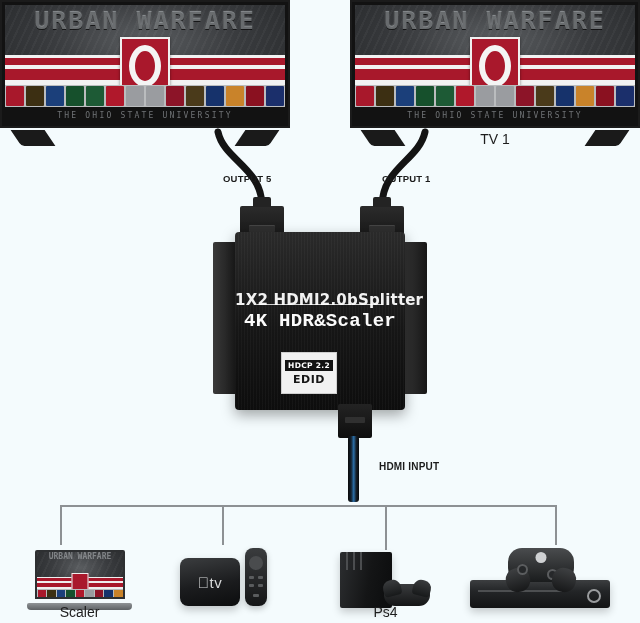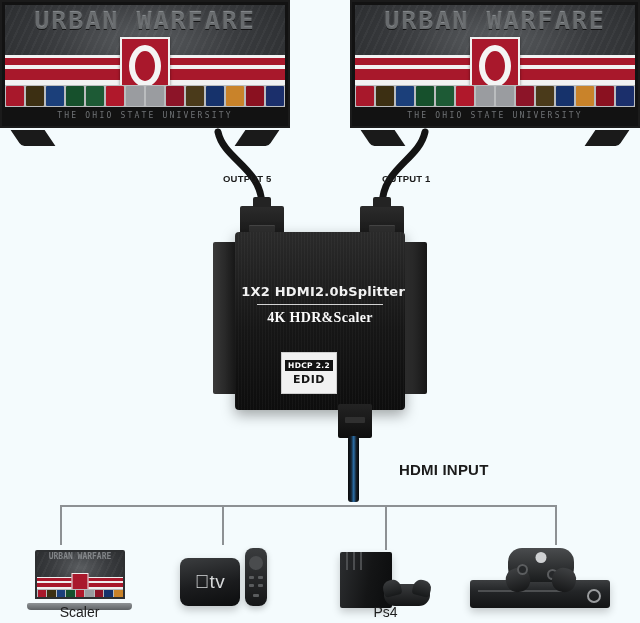--- a/index.html
+++ b/index.html
@@ -77,29 +77,29 @@
   .sp-wing.l{left:0;}
   .sp-wing.r{right:0;}
   .sp-body{
     position:absolute;left:22px;right:22px;top:0;bottom:0;border-radius:4px;
     background:
       repeating-linear-gradient(90deg, rgba(255,255,255,.030) 0 1px, rgba(0,0,0,0) 1px 3px),
       linear-gradient(180deg,#2a2a2a 0%,#161616 55%,#0d0d0d 100%);
     box-shadow:0 5px 14px rgba(0,0,0,.35);
   }
   .sp-title{
-    position:absolute;left:0;right:0;top:52px;text-align:right;
-    color:#f2f2f2;font-weight:bold;font-size:13px;letter-spacing:.2px;
+    position:absolute;left:0;right:0;top:59px;text-align:right;
+    color:#f2f2f2;font-weight:bold;font-size:15px;letter-spacing:.2px;
     font-family:"DejaVu Sans", sans-serif;white-space:nowrap;
   }
   .sp-rule{position:absolute;left:22px;right:22px;top:72px;height:1px;background:rgba(255,255,255,.8);}
   .sp-sub{
     position:absolute;left:0;right:0;top:78px;text-align:center;
-    color:#fbfbfb;font-weight:bold;font-size:14px;letter-spacing:.3px;
-    font-family:Liberation Serif, serif;white-space:nowrap;
+    color:#fbfbfb;font-weight:bold;font-size:19px;letter-spacing:.3px;
+    font-family:Liberation Mono, monospace;white-space:nowrap;
   }
   .badges{position:absolute;left:46px;top:120px;display:flex;gap:5px;}
   .badge{background:#0d0d0d;border:1px solid #cfcfcf;padding:2px 3px;box-sizing:border-box;}
   .b4k{width:52px;height:40px;display:flex;flex-direction:column;align-items:center;}
   .b4k .row1{display:flex;align-items:center;gap:1px;}
   .b4k .k{color:#fff;font-weight:bold;font-size:16px;line-height:15px;font-family:"DejaVu Sans", sans-serif;}
   .b4k .hz{background:#fff;color:#000;font-size:5px;font-weight:bold;padding:1px 2px;line-height:5px;}
   .b4k .rgb{background:#fff;color:#000;font-size:4.6px;font-weight:bold;width:100%;text-align:center;line-height:6px;margin-top:1px;letter-spacing:.2px;}
   .b4k .hdr{color:#fff;font-weight:bold;font-size:11px;line-height:12px;margin-top:1px;font-family:"DejaVu Sans", sans-serif;}
   .bhd{width:54px;height:40px;background:#f1f1f1;border:1px solid #cfcfcf;display:flex;flex-direction:column;align-items:center;justify-content:center;gap:2px;}
@@ -110,42 +110,42 @@
   .hplug{position:absolute;width:44px;height:44px;background:linear-gradient(180deg,#2b2b2b,#101010);border-radius:2px;}
   .hplug:before{content:"";position:absolute;left:13px;top:-9px;width:18px;height:10px;background:#232323;border-radius:2px 2px 0 0;}
   .hplug i{position:absolute;left:9px;top:19px;width:26px;height:7px;border-radius:1px;background:#2f2f2f;
     box-shadow:inset 0 1px 0 rgba(255,255,255,.10);}
   .out-label{position:absolute;font-size:9.5px;font-weight:bold;color:#1b1b1b;letter-spacing:.2px;white-space:nowrap;}
 
   .inplug{position:absolute;left:338px;top:404px;width:34px;height:34px;background:linear-gradient(180deg,#232323,#0e0e0e);border-radius:2px;}
   .inplug i{position:absolute;left:7px;top:13px;width:20px;height:6px;background:#303030;border-radius:1px;}
   .incable{position:absolute;left:348px;top:436px;width:11px;height:66px;border-radius:3px;
     background:linear-gradient(90deg,#0b0b0b 0%,#14202c 28%,#2b6fa8 52%,#16202a 74%,#080808 100%);}
-  .in-label{position:absolute;left:379px;top:461px;font-size:15px;font-weight:bold;color:#1b1b1b;letter-spacing:.2px;margin-left:20px;}
+  .in-label{position:absolute;left:379px;top:461px;font-size:10px;font-weight:bold;color:#1b1b1b;letter-spacing:.2px;}
 
   
   .bus{position:absolute;left:60px;top:505px;width:496px;height:1.5px;background:#8d9194;}
   .drop{position:absolute;top:505px;width:1.5px;background:#8d9194;}
 
   
   .dev-label{position:absolute;text-align:center;font-size:14px;color:#1d1d1d;}
 
   .laptop{position:absolute;left:27px;top:550px;width:105px;height:60px;}
   .lp-screen{position:absolute;left:8px;top:0;width:90px;height:49px;background:#141414;border:2px solid #2d2f31;border-radius:2px 2px 0 0;box-sizing:border-box;overflow:hidden;}
   .lp-base{position:absolute;left:0;bottom:0;width:105px;height:7px;background:linear-gradient(180deg,#8f9396,#5d6164);border-radius:2px 2px 4px 4px;}
   .mini-warfare{position:absolute;top:0;left:0;right:0;text-align:center;font-family:"DejaVu Sans Mono", monospace;font-size:8px;font-weight:bold;color:rgba(175,178,182,.6);white-space:nowrap;}
   .mini-stripes{position:absolute;left:0;right:0;bottom:8px;height:12px;background:#efefef;}
   .mini-stripes i{position:absolute;left:0;right:0;background:#a8182b;}
   .mini-o{position:absolute;left:50%;transform:translateX(-50%);bottom:4px;width:15px;height:18px;background:#a9182c;border:1px solid #eee;}
   .mini-strip{position:absolute;left:0;right:0;bottom:0;height:8px;background:#b9bbbd;display:flex;}
   .mini-strip b{flex:1;margin:.5px;}
 
   .appletv{position:absolute;left:180px;top:558px;width:60px;height:48px;border-radius:8px;
     background:linear-gradient(170deg,#3b3d3f 0%,#1b1c1e 55%,#0c0d0e 100%);box-shadow:0 4px 8px rgba(0,0,0,.22);}
-  .appletv .mark{position:absolute;left:50%;top:50%;transform:translate(-50%,-50%);color:#d7d9da;font-size:19px;letter-spacing:.5px;white-space:nowrap;}
+  .appletv .mark{position:absolute;left:50%;top:50%;transform:translate(-50%,-50%);color:#d7d9da;font-size:15px;letter-spacing:.5px;white-space:nowrap;}
   .remote{position:absolute;left:245px;top:548px;width:22px;height:58px;border-radius:8px;background:linear-gradient(180deg,#3a3c3e,#151617);box-shadow:0 3px 6px rgba(0,0,0,.22);}
   .remote .pad{position:absolute;left:4px;top:8px;width:14px;height:14px;border-radius:50%;background:#4a4c4e;}
   .remote .btn{position:absolute;width:5px;height:3px;border-radius:1px;background:#5a5c5e;}
 
   .ps4{position:absolute;left:340px;top:552px;width:90px;height:56px;}
   .ps4 .tower{position:absolute;left:0;top:0;width:52px;height:56px;background:linear-gradient(100deg,#2c2e30 0%,#141516 55%,#0b0c0d 100%);border-radius:2px;box-shadow:0 4px 8px rgba(0,0,0,.2);}
   .ps4 .tower:before{content:"";position:absolute;left:6px;top:0;width:2px;height:18px;background:#4b4d4f;box-shadow:7px 0 0 #4b4d4f,14px 0 0 #4b4d4f;}
   .ps4 .pad{position:absolute;left:44px;bottom:2px;width:46px;height:22px;border-radius:11px;background:linear-gradient(180deg,#3a3c3e,#141516);}
   .ps4 .pad:before,.ps4 .pad:after{content:"";position:absolute;top:-4px;width:18px;height:16px;border-radius:8px 8px 4px 4px;background:linear-gradient(180deg,#3a3c3e,#17191a);}
   .ps4 .pad:before{left:-1px;transform:rotate(-14deg);}
@@ -266,20 +266,21 @@
             <b style="background:#16326b"></b>
             <b style="background:#c9832a"></b>
           <b style="background:#8a1120"></b>
             <b style="background:#1b2f6b"></b>
         </div>
       </div>
       <div class="bezel-text">THE OHIO STATE UNIVERSITY</div>
     </div>
     <div class="foot l"></div>
     <div class="foot r"></div>
+    <div class="tv-label">TV 1</div>
   </div>
 
   <svg style="position:absolute;left:0;top:0;width:640px;height:260px;">
     <path d="M218,132 C224,160 262,168 262,206" stroke="#141414" stroke-width="7" fill="none" stroke-linecap="round"></path>
     <path d="M425,132 C419,160 382,168 382,206" stroke="#141414" stroke-width="7" fill="none" stroke-linecap="round"></path>
   </svg>
 
   <div class="hplug" style="left:240px;top:206px;">
       <i></i>
     </div>

